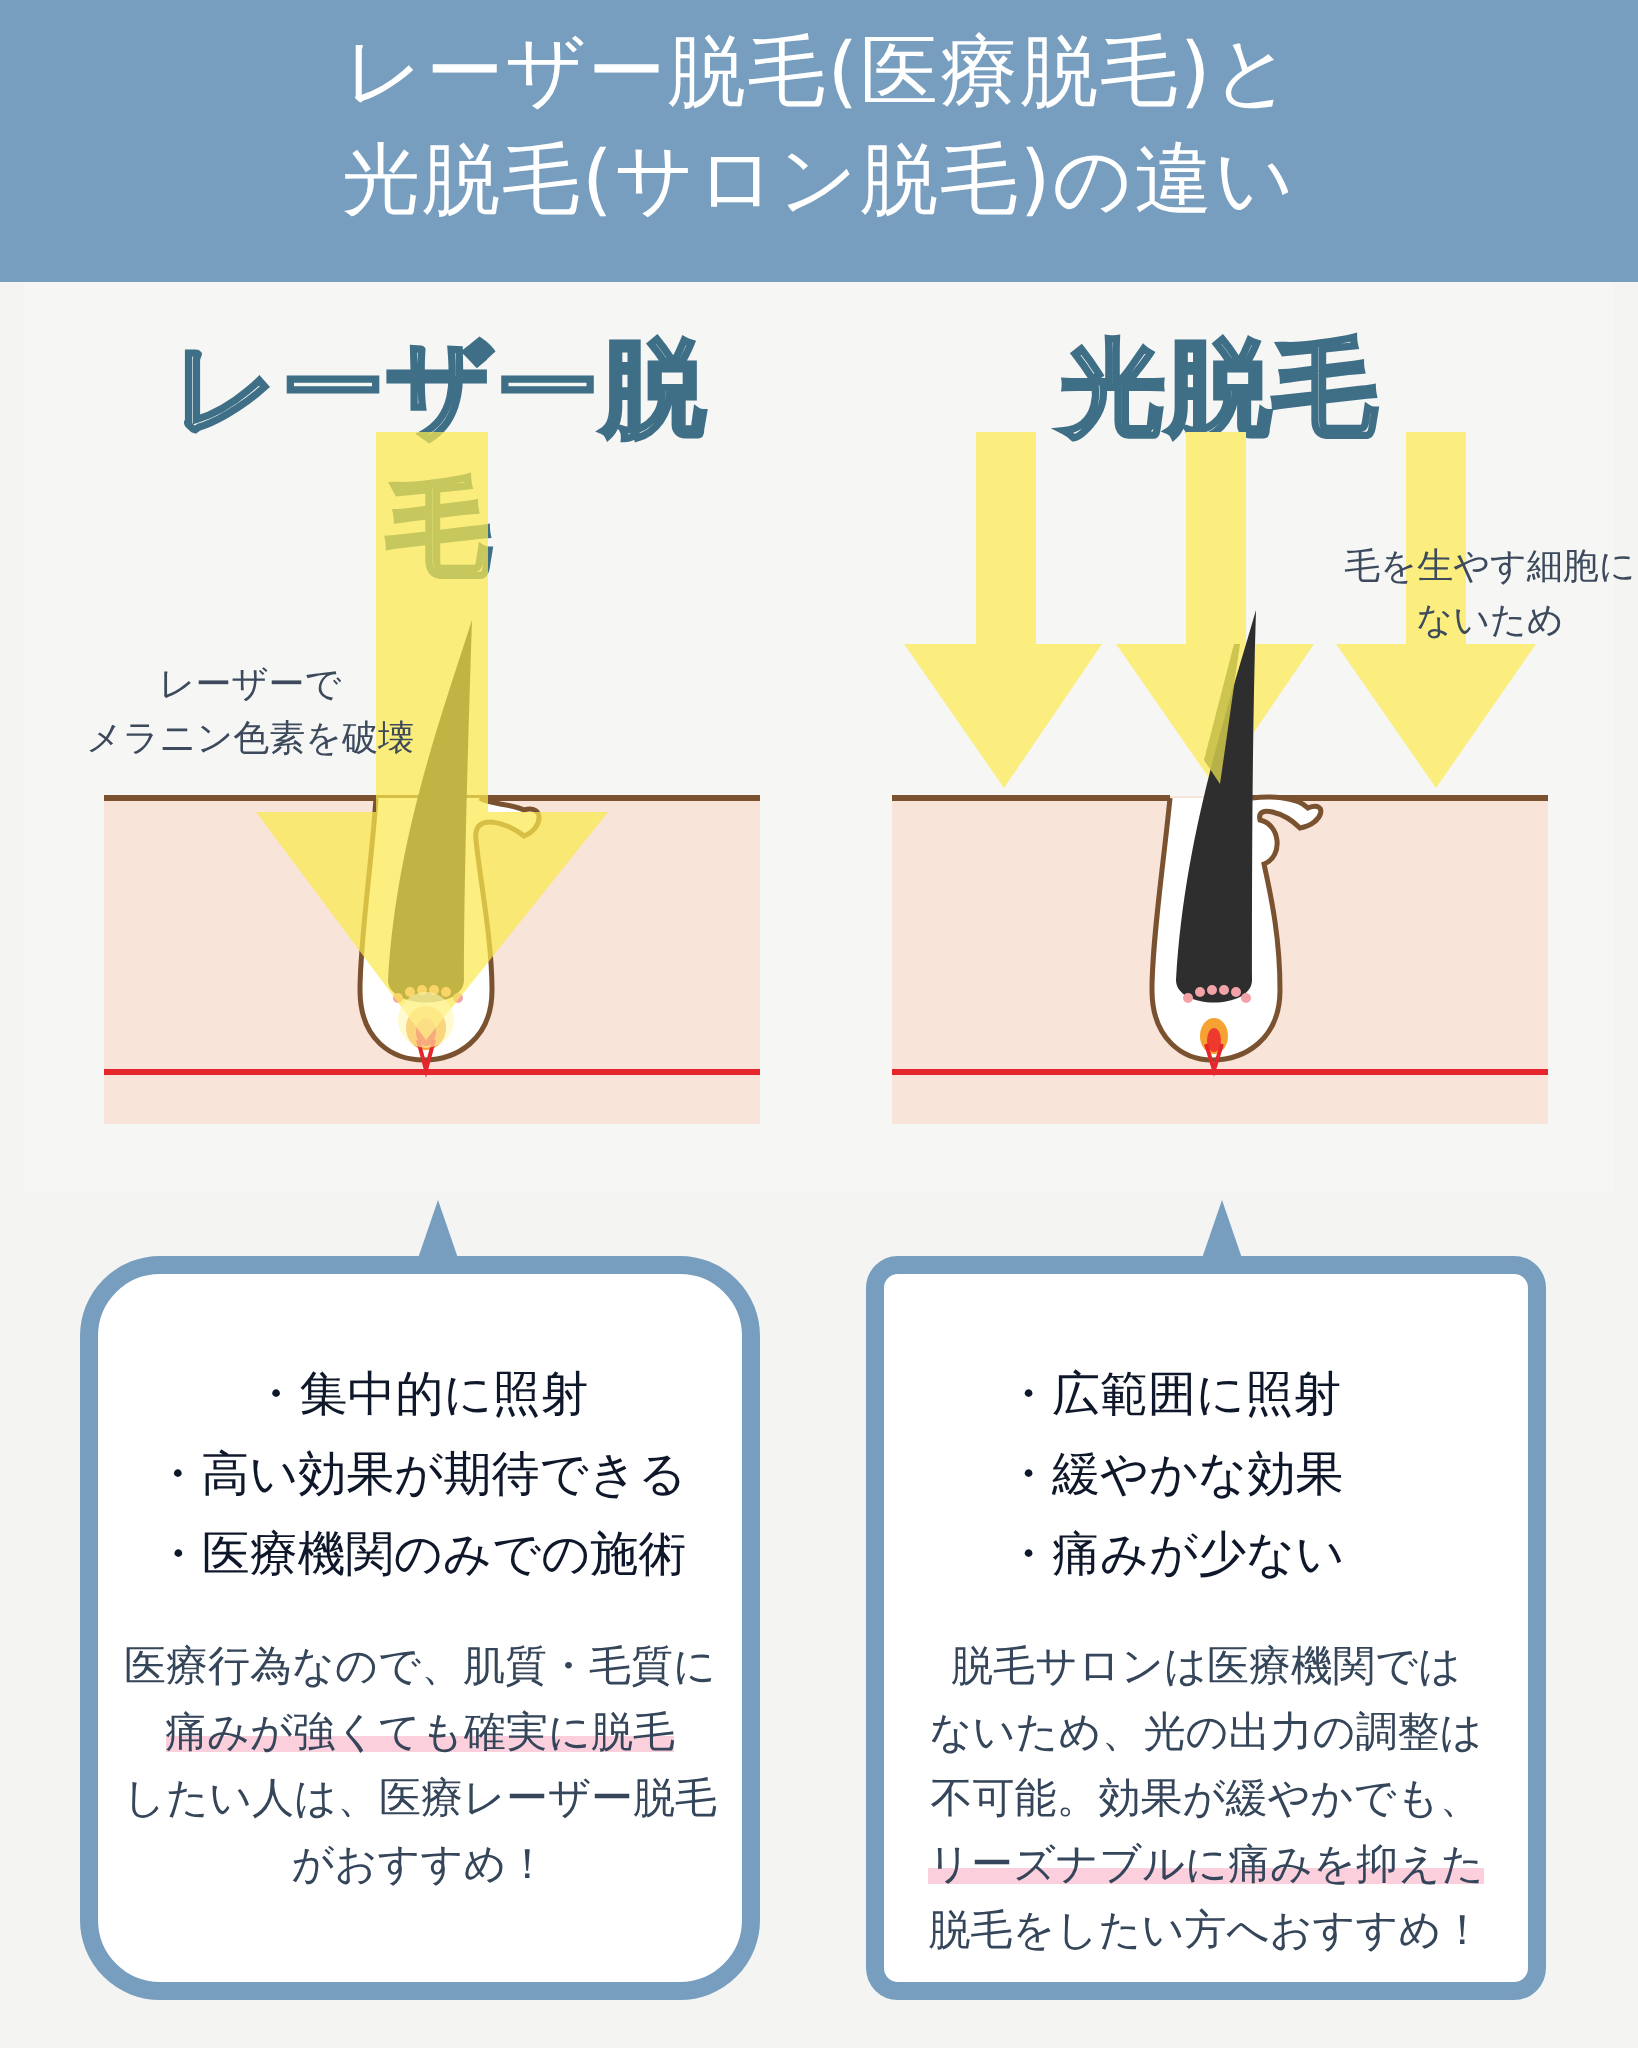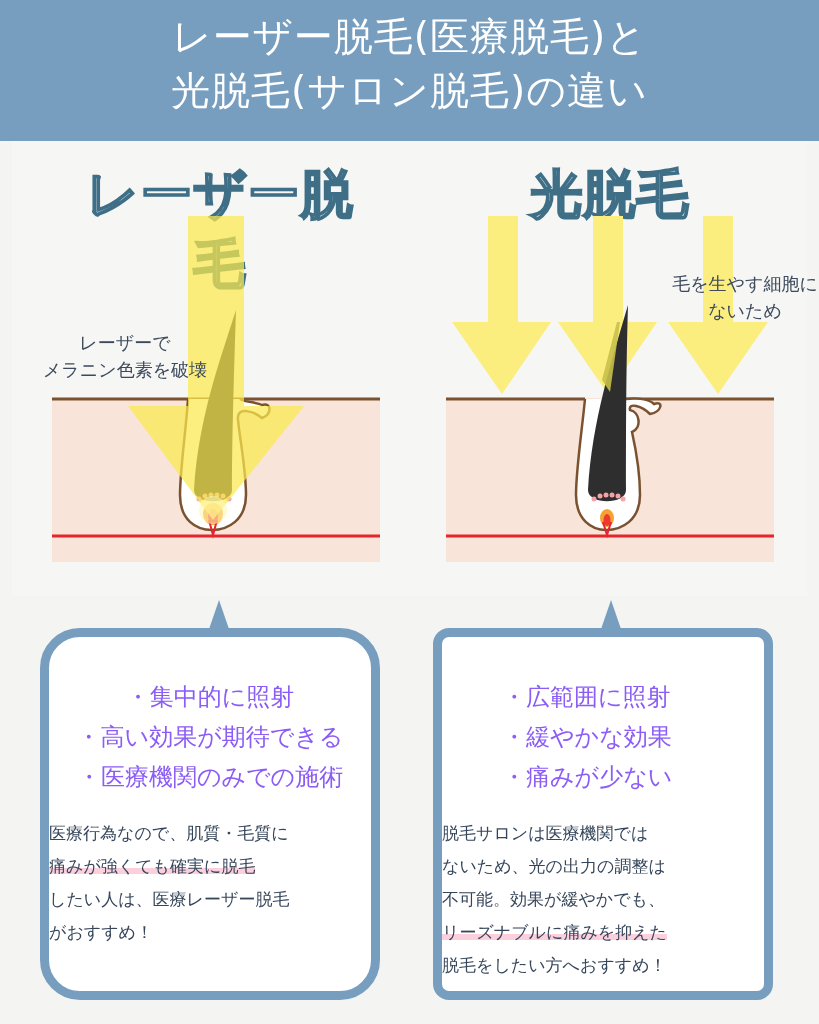--- a/index.html
+++ b/index.html
@@ -38,26 +38,26 @@
     background:#fff; border:9px solid #779ebf; border-radius:40px;
     box-sizing:border-box;
   }
   .bubble-tail {
     position:absolute; top:600px; width:0; height:0;
     border-left:11px solid transparent; border-right:11px solid transparent;
     border-bottom:32px solid #779ebf;
   }
   .bullets {
     position:absolute; left:0; right:0; top:40px; text-align:center;
-    font-size:24px; line-height:40px; color:#8b5cf6;
+    font-size:24px; line-height:40px; color:#0f172a;
   }
   .bullets .item { display:block; }
   .desc {
-    position:absolute; left:0; right:0; top:180px; 
-    font-size:17px; line-height:33px; color:#35455a;
+    position:absolute; left:0; right:0; top:180px; text-align:center;
+    font-size:21px; line-height:33px; color:#35455a;
   }
   .desc .hl {
     background:linear-gradient(transparent 58%, #fbcfdc 58%, #fbcfdc 92%, transparent 92%);
   }
 </style>
 </head>
 <body>
 
 <div class="header">
   <div class="line l1">レーザー脱毛(医療脱毛)と</div>

